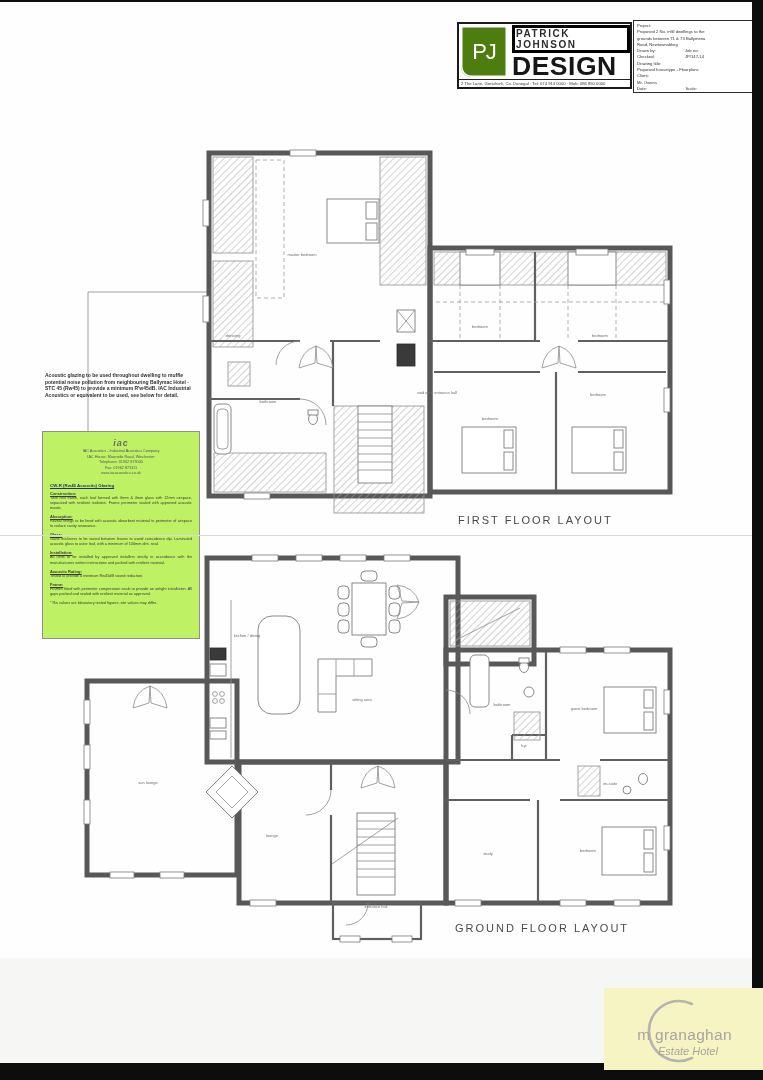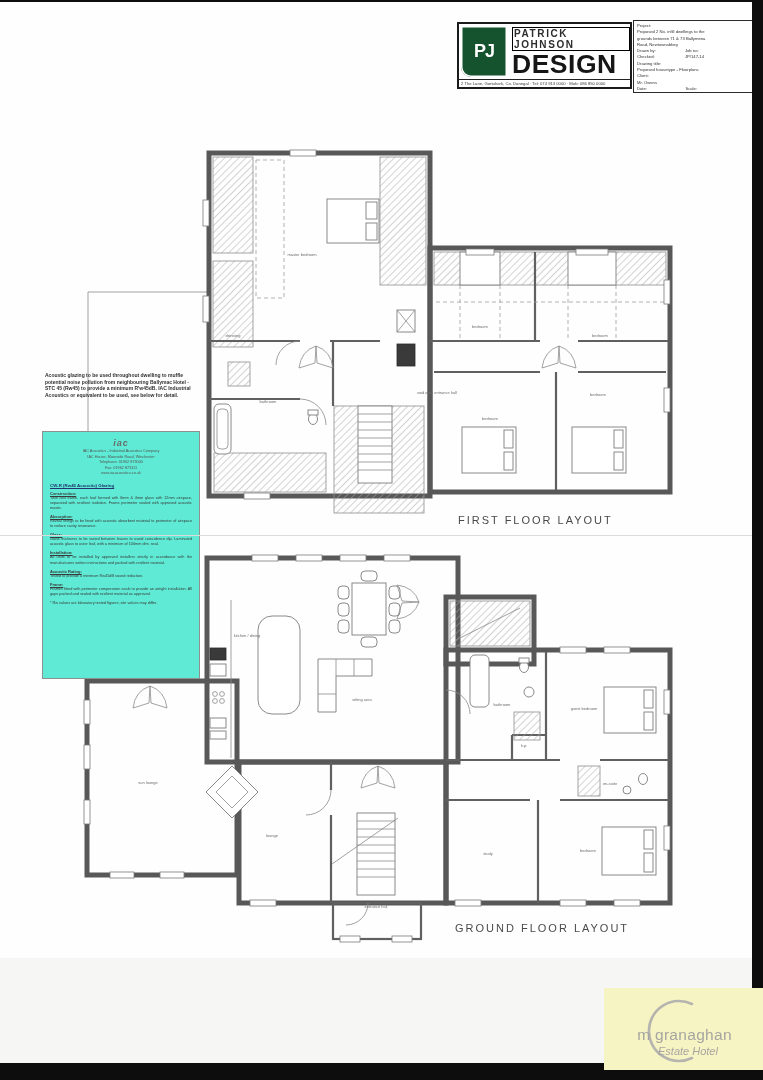--- a/index.html
+++ b/index.html
@@ -7,34 +7,34 @@
        font-family:"Liberation Sans",sans-serif;overflow:hidden;}
   .abs{position:absolute;}
   
   .edge{background:#0d0d0d;}
   .fold{background:#dadada;height:1px;}
   .lowwash{background:#f6f6f4;}
   
   .brandbox{left:457px;top:22px;width:171px;height:63px;border:2px solid #1b1b1b;
             background:#fff;display:flex;flex-direction:column;}
   .brandrow{flex:1;display:flex;align-items:stretch;}
-  .pjsq{width:46px;background:#14532d;color:#fff;display:flex;align-items:center;justify-content:center;
-        font-weight:bold;font-size:18px;letter-spacing:-1px;box-shadow:inset 0 0 0 1.5px #fff;border-radius:0 0 0 10px;margin:2px;}
+  .pjsq{width:46px;background:#4d7c0f;color:#fff;display:flex;align-items:center;justify-content:center;
+        font-weight:normal;font-size:22px;letter-spacing:-1px;box-shadow:inset 0 0 0 1.5px #fff;border-radius:0 0 0 10px;margin:2px;}
   .brandtxt{flex:1;display:flex;flex-direction:column;justify-content:center;padding-left:3px;}
-  .brandtop{font-size:10px;font-weight:bold;letter-spacing:1.6px;color:#2c2c2c;border:1px solid #000000;
+  .brandtop{font-size:10px;font-weight:bold;letter-spacing:1.6px;color:#2c2c2c;border:3px solid #000000;
             padding:0 1px;align-self:flex-start;margin-bottom:1px;}
   .brandmain{font-size:26px;font-weight:bold;letter-spacing:0.5px;color:#161616;line-height:0.95;transform:scaleX(1.02);transform-origin:left;}
   .brandfoot{border-top:1.5px solid #222;font-size:4.2px;color:#3a3a3a;padding:1px 2px;white-space:nowrap;overflow:hidden;filter:blur(.2px);}
   .infobox{left:633px;top:20px;width:119px;height:67px;border:1.5px solid #2b2b2b;background:#fff;
            padding:2px 3px;font-size:4.2px;line-height:1.5;color:#333;overflow:hidden;filter:blur(.25px);}
   .infoline{white-space:pre;}
   
   .callout{left:45px;top:372px;width:150px;font-size:5px;font-weight:bold;color:#2f2f2f;
            line-height:1.3;filter:blur(.25px);}
-  .specbox{left:42px;top:431px;width:158px;height:248px;border:1px solid #8f8f8f;background:#5eead4;
+  .specbox{left:42px;top:431px;width:158px;height:208px;border:1px solid #8f8f8f;background:#bef264;
            padding:6px 7px;box-sizing:border-box;color:#3b3b3b;filter:blur(.25px);}
   .speclogo{text-align:center;font-weight:bold;font-style:italic;font-size:9px;color:#6b6b6b;letter-spacing:1px;}
   .speccontact{text-align:center;font-size:3.8px;line-height:1.45;color:#555;margin-top:1px;}
   .specheading{font-size:4.4px;font-weight:bold;text-decoration:underline;color:#23346e;margin-top:6px;}
   .sec{margin-top:3px;}
   .sh{font-size:4px;font-weight:bold;text-decoration:underline;}
   .sb{font-size:3.8px;line-height:1.35;text-align:justify;}
   .specfoot{font-size:3.8px;margin-top:4px;}
   
   .agentbox{left:604px;top:988px;width:161px;height:82px;background:#f7f4c4;}

